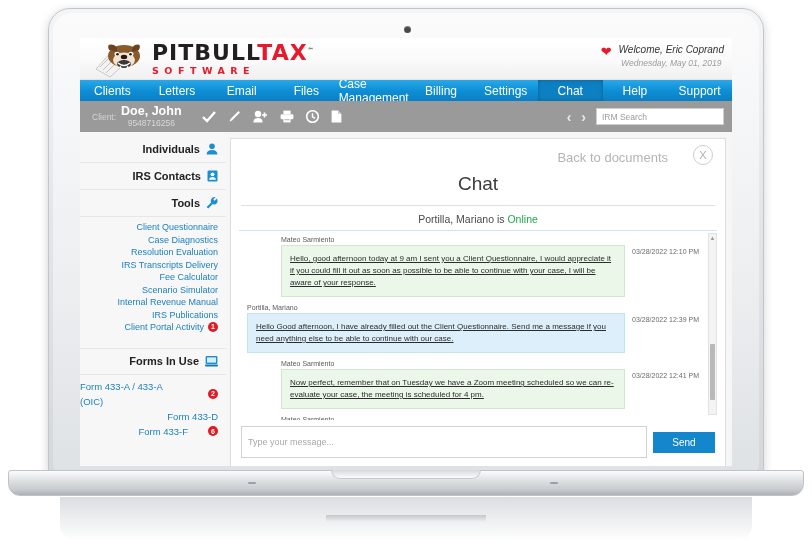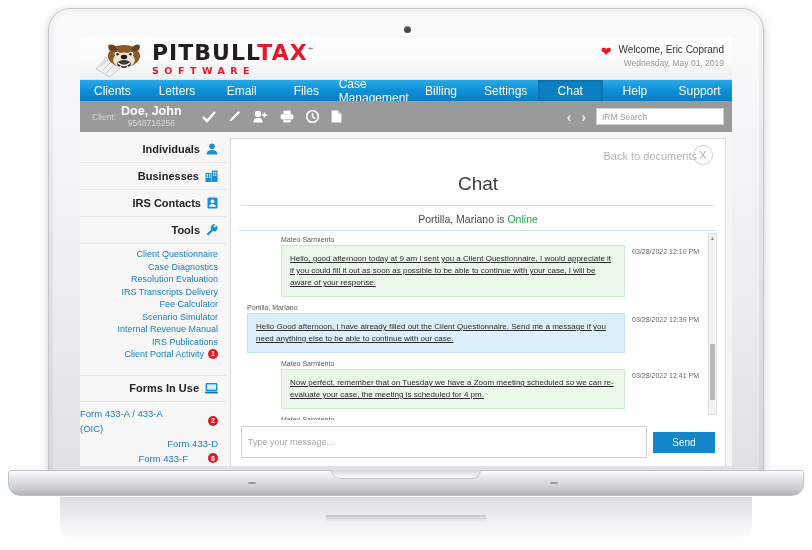--- a/index.html
+++ b/index.html
@@ -103,21 +103,21 @@
   .logo-line2 {
     font-size: 9.5px; font-weight: bold; color: #e8192c;
     letter-spacing: 5.5px; margin-top: 2px;
     font-family: "DejaVu Sans", sans-serif;
   }
   .welcome-block {
     position: absolute; right: 8px; top: 6px;
     display: flex; align-items: flex-start; gap: 7px;
   }
   .heart-icon { color: #e8192c; font-size: 13px; line-height: 13px; margin-top: 1px; }
-  .welcome-text { text-align: right; }
+  .welcome-text { text-align: center; font-style: italic; }
   .welcome-name { font-size: 10px; color: #333; white-space: nowrap; }
   .welcome-date { font-size: 8.5px; color: #9b9b9b; margin-top: 3px; white-space: nowrap; }
 
   
   .main-nav {
     display: flex; align-items: stretch;
     height: 21px;
     background: linear-gradient(180deg,#2aa8e8 0%,#0e8fd6 50%,#0b7ec2 100%);
   }
   .nav-item {
@@ -179,22 +179,22 @@
   
   .chat-panel {
     flex: 1; margin: 6px 6px 0 4px;
     background: #ffffff;
     border: 1px solid #dddddd;
     position: relative;
     display: flex; flex-direction: column;
   }
   .chat-top { position: relative; height: 38px; }
   .back-docs {
-    position: absolute; right: 28px; top: 11px;
-    font-size: 11px; color: #b4b4b4; cursor: pointer;
+    position: absolute; right: 57px; top: 11px;
+    font-size: 13px; color: #b4b4b4; cursor: pointer;
   }
   .close-x {
     position: absolute; right: 12px; top: 6px;
     width: 20px; height: 20px; border-radius: 50%;
     border: 1px solid #cfcfcf; color: #b0b0b0;
     display: flex; align-items: center; justify-content: center;
     font-size: 11px; cursor: pointer;
   }
   .chat-title {
     text-align: center; font-size: 19px; color: #3c3c3c;
@@ -357,37 +357,20 @@
         <div class="side-head">
           <span>Individuals</span>
           <span class="hicon">
             <svg width="12" height="12" viewBox="0 0 12 12">
                 <circle cx="6" cy="3.3" r="2.8" fill="#1a8fd1"></circle>
                 <path d="M0.6 11.6 q0 -4.6 5.4 -4.6 q5.4 0 5.4 4.6 Z" fill="#1a8fd1"></path>
               </svg>
           </span>
         </div>
 
-        <div class="side-head">
-          <span>Businesses</span>
-          <span class="hicon">
-            <svg width="13" height="12" viewBox="0 0 13 12">
-                <rect x="0.5" y="3" width="6" height="9" fill="#1a8fd1"></rect>
-                <rect x="6.8" y="0.6" width="5.7" height="11.4" fill="#1a8fd1"></rect>
-                <rect x="1.6" y="4.2" width="1.4" height="1.4" fill="#fff"></rect>
-                <rect x="4" y="4.2" width="1.4" height="1.4" fill="#fff"></rect>
-                <rect x="1.6" y="6.6" width="1.4" height="1.4" fill="#fff"></rect>
-                <rect x="4" y="6.6" width="1.4" height="1.4" fill="#fff"></rect>
-                <rect x="8" y="2" width="1.3" height="1.3" fill="#fff"></rect>
-                <rect x="10.1" y="2" width="1.3" height="1.3" fill="#fff"></rect>
-                <rect x="8" y="4.4" width="1.3" height="1.3" fill="#fff"></rect>
-                <rect x="10.1" y="4.4" width="1.3" height="1.3" fill="#fff"></rect>
-              </svg>
-          </span>
-        </div>
 
         <div class="side-head">
           <span>IRS Contacts</span>
           <span class="hicon">
             <svg width="11" height="12" viewBox="0 0 11 12">
                 <rect x="0.5" y="0.5" width="10" height="11" rx="1.2" fill="#1a8fd1"></rect>
                 <circle cx="5.5" cy="4.3" r="1.9" fill="#fff"></circle>
                 <path d="M2.2 9.8 q0 -2.8 3.3 -2.8 q3.3 0 3.3 2.8 Z" fill="#fff"></path>
               </svg>
           </span>

